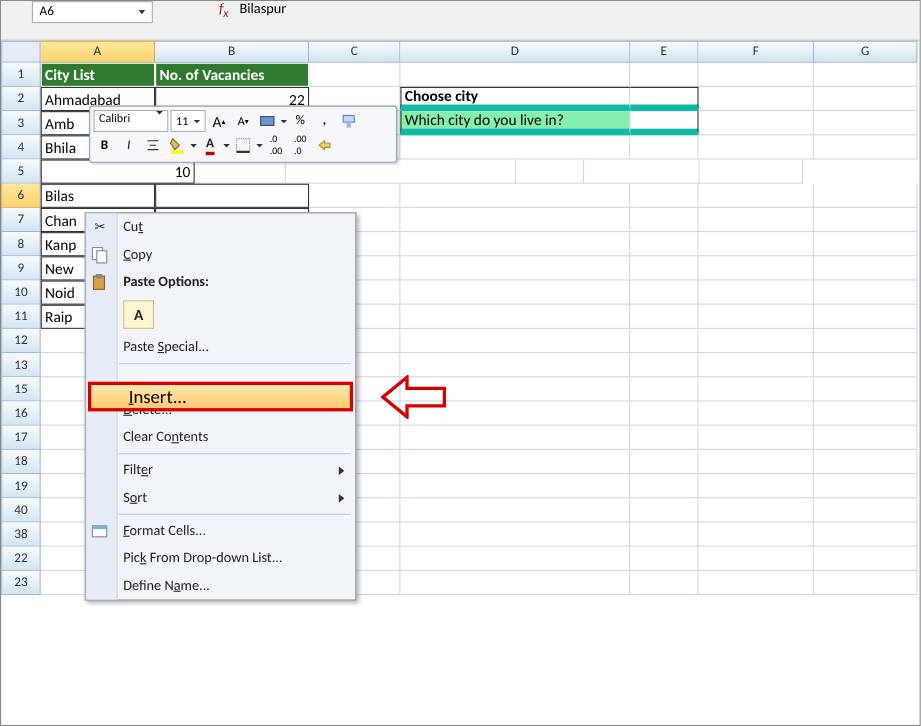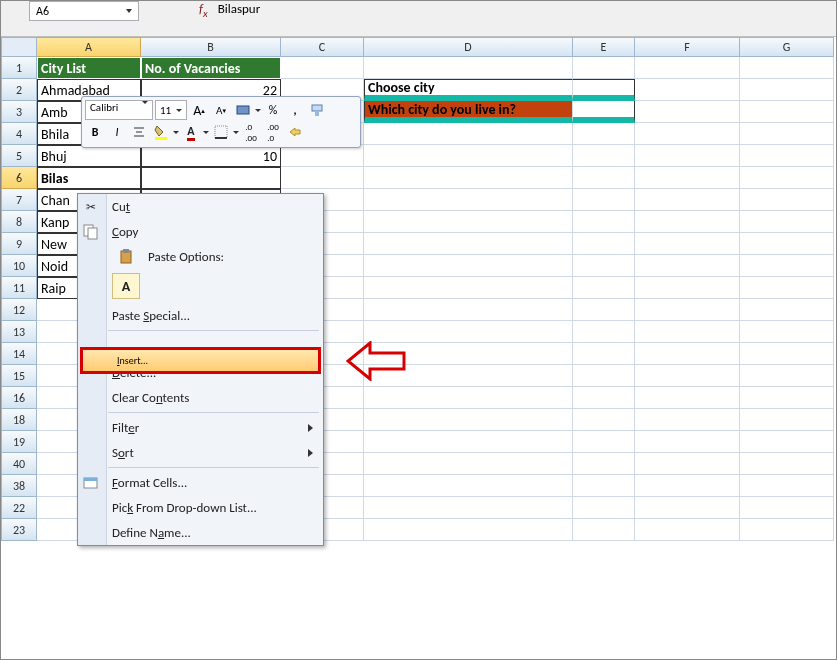--- a/index.html
+++ b/index.html
@@ -19,23 +19,23 @@
 .col-header.selected { background: linear-gradient(#ffe79c, #f9d46f); border-color: #d6a951; }
 .row-header { background: linear-gradient(#f7fafc, #d4e4f2); border: 1px solid #9eb6ce; border-top: none; text-align: center; font-size: 12px; display: flex; align-items: center; justify-content: center; color: #333; }
 .row-header.selected { background: linear-gradient(#ffe79c, #f9d46f); border-color: #d6a951; }
 
 
 .grid { position: relative; }
 .row { display: flex; height: 22px; }
 .cell { border-right: 1px solid #d0d7e5; border-bottom: 1px solid #d0d7e5; padding: 0 3px; font-size: 14px; display: flex; align-items: center; overflow: hidden; white-space: nowrap; }
 .cell.header-cell { background: #2f7a2f; color: #fff; font-weight: bold; border: 1px solid #fff; }
 .cell.r { justify-content: flex-end; }
-.cell.selected { border: 2px solid #222; font-weight: bold; }
+.cell.selected { border: 2px solid #222; }
 .cell.bold { font-weight: bold; }
-.cell.yellow { background: #c2410c; font-weight: bold; }
+.cell.yellow { background: #86efac; font-weight: normal; }
 .cell.leftborder { border-left: 1px solid #333; }
 .cell.topborder { border-top: 1px solid #333; }
 .cell.rightborder { border-right: 1px solid #333; }
 .cell.bottomborder { border-bottom: 6px solid #14b8a6; }
 .cell.databorder { border: 1px solid #333; }
 
 
 .w-corner { width: 36px; }
 .w-A { width: 104px; }
 .w-B { width: 140px; }
@@ -50,30 +50,30 @@
 .mini-row { display: flex; align-items: center; gap: 2px; margin-bottom: 2px; }
 .mini-font-name { width: 68px; height: 20px; border: 1px solid #abadb3; background: #fff; font-size: 11px; padding: 0 4px; display: flex; justify-content: space-between; }
 .mini-font-size { width: 32px; height: 20px; border: 1px solid #abadb3; background: #fff; font-size: 11px; padding: 0 4px; display: flex; align-items: center; justify-content: space-between; }
 .mini-btn { width: 20px; height: 20px; display: flex; align-items: center; justify-content: center; font-size: 12px; cursor: pointer; }
 .mini-arrow { width: 0; height: 0; border-left: 3px solid transparent; border-right: 3px solid transparent; border-top: 3px solid #333; }
 
 
 .context-menu { position: absolute; left: 76px; top: 192px; width: 247px; background: #f1f4f9; border: 1px solid #868a93; box-shadow: 2px 2px 4px rgba(0,0,0,0.3); font-size: 13px; color: #222; }
 .cm-icon-col { position: absolute; left: 0; top: 0; bottom: 0; width: 29px; background: #e6ecf5; border-right: 1px solid #cdd5e3; }
 .cm-item { position: relative; display: flex; align-items: center; height: 25px; padding-left: 34px; cursor: pointer; }
-.cm-item.bold { font-weight: normal; margin-left: 36px; }
+.cm-item.bold { font-weight: bold; }
 .cm-sep { height: 1px; background: #c8cedc; margin: 2px 4px 2px 30px; }
 .cm-icon { position: absolute; left: 4px; width: 18px; height: 18px; display: flex; align-items: center; justify-content: center; font-size: 12px; }
 .cm-sub-arrow { position: absolute; right: 10px; width: 0; height: 0; border-top: 4px solid transparent; border-bottom: 4px solid transparent; border-left: 5px solid #333; }
 .cm-item u { text-decoration: underline; }
 .cm-paste-opt { height: 34px; }
 .cm-paste-img { width: 28px; height: 26px; border: 1px solid #d2be7c; background: #fff6d2; margin-left: 0; display: flex; align-items: center; justify-content: center; font-weight: bold; font-size: 14px; }
 
 
-.insert-box { position: absolute; left: 79px; top: 346px; width: 241px; height: 27px; border: 3px solid #d60000; background: linear-gradient(#ffe8b0, #ffcb71); display: flex; align-items: center; padding-left: 34px; font-size: 10px; z-index: 10; }
+.insert-box { position: absolute; left: 79px; top: 346px; width: 241px; height: 27px; border: 3px solid #d60000; background: linear-gradient(#ffe8b0, #ffcb71); display: flex; align-items: flex-end; padding-left: 34px; font-size: 17px; z-index: 10; }
 .insert-box u { text-decoration: underline; }
 
 
 .red-arrow { position: absolute; left: 345px; top: 340px; width: 60px; height: 40px; }
 .red-arrow svg { width: 60px; height: 40px; }
 
 </style>
 </head>
 <body>
 
@@ -137,21 +137,20 @@
     <div class="cell w-A databorder">Bhila</div>
     <div class="cell w-B databorder r"></div>
     <div class="cell w-C"></div>
       <div class="cell w-D"></div>
       <div class="cell w-E"></div>
       <div class="cell w-F"></div>
       <div class="cell w-G"></div>
   </div>
   <div class="row">
     <div class="row-header w-corner">5</div>
-    <div class="cell w-A databorder">Bhuj</div>
     <div class="cell w-B databorder r">10</div>
     <div class="cell w-C"></div>
       <div class="cell w-D"></div>
       <div class="cell w-E"></div>
       <div class="cell w-F"></div>
       <div class="cell w-G"></div>
   </div>
   <div class="row">
     <div class="row-header selected w-corner">6</div>
     <div class="cell w-A databorder selected">Bilas</div>
@@ -227,41 +226,41 @@
       <div class="row-header w-corner">13</div>
       <div class="cell w-A"></div>
       <div class="cell w-B"></div>
       <div class="cell w-C"></div>
       <div class="cell w-D"></div>
       <div class="cell w-E"></div>
       <div class="cell w-F"></div>
       <div class="cell w-G"></div>
     </div>
   <div class="row">
-      <div class="row-header w-corner">14</div>
-      <div class="cell w-A"></div>
-      <div class="cell w-B"></div>
-      <div class="cell w-C"></div>
-      <div class="cell w-D"></div>
-      <div class="cell w-E"></div>
-      <div class="cell w-F"></div>
-      <div class="cell w-G"></div>
-    </div>
-  <div class="row">
       <div class="row-header w-corner">15</div>
       <div class="cell w-A"></div>
       <div class="cell w-B"></div>
       <div class="cell w-C"></div>
       <div class="cell w-D"></div>
       <div class="cell w-E"></div>
       <div class="cell w-F"></div>
       <div class="cell w-G"></div>
     </div>
   <div class="row">
       <div class="row-header w-corner">16</div>
+      <div class="cell w-A"></div>
+      <div class="cell w-B"></div>
+      <div class="cell w-C"></div>
+      <div class="cell w-D"></div>
+      <div class="cell w-E"></div>
+      <div class="cell w-F"></div>
+      <div class="cell w-G"></div>
+    </div>
+  <div class="row">
+      <div class="row-header w-corner">17</div>
       <div class="cell w-A"></div>
       <div class="cell w-B"></div>
       <div class="cell w-C"></div>
       <div class="cell w-D"></div>
       <div class="cell w-E"></div>
       <div class="cell w-F"></div>
       <div class="cell w-G"></div>
     </div>
   <div class="row">
       <div class="row-header w-corner">18</div>

